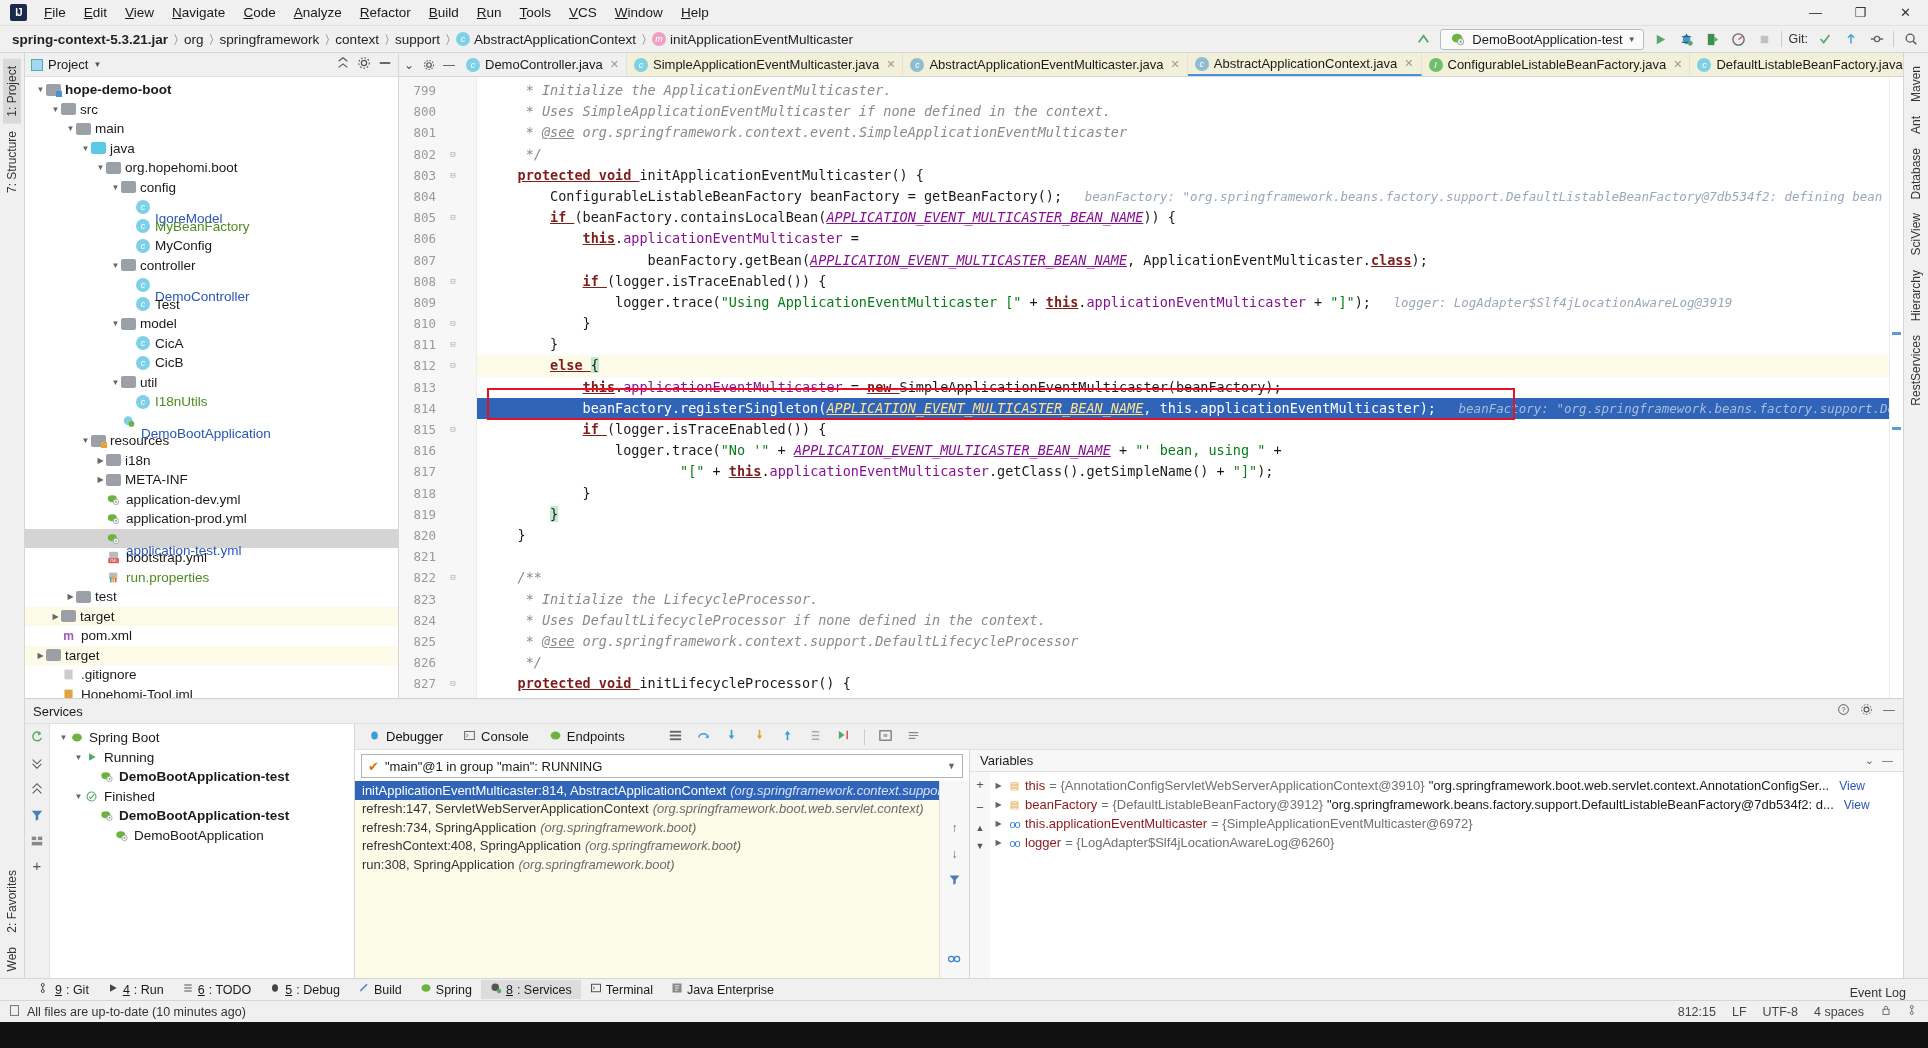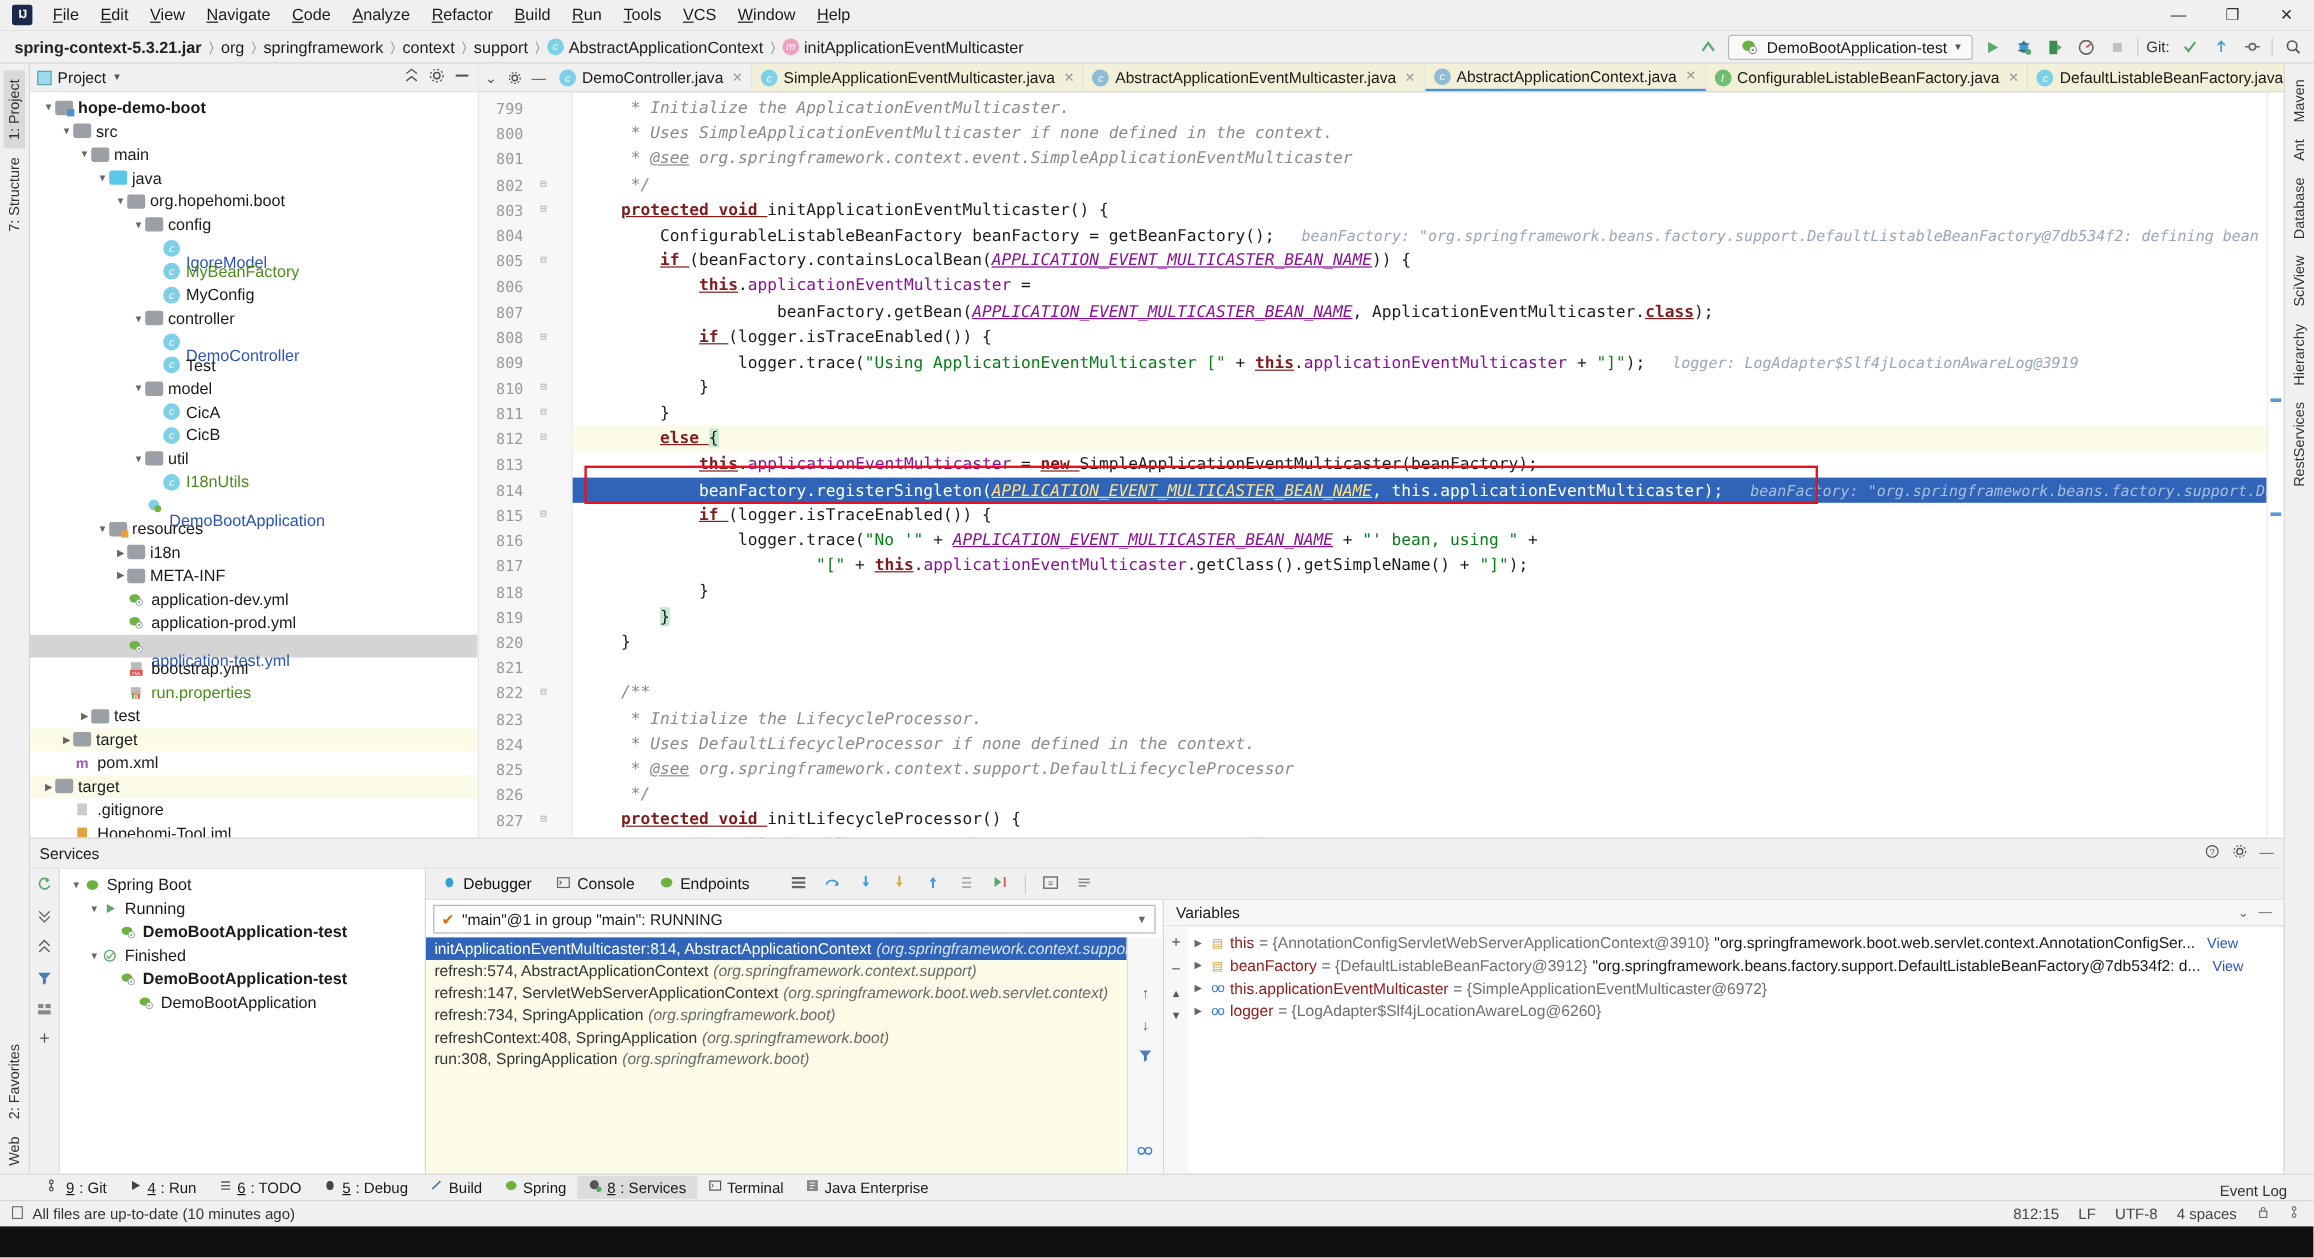--- a/index.html
+++ b/index.html
@@ -130,21 +130,21 @@
   .svc-head .ctl { margin-left:auto; display:flex; gap:10px; color:#666; font-size:12px; }
   .svc-body { flex:1; display:flex; min-height:0; }
   .svc-iconbar { width:25px; background:#f0f0f0; display:flex; flex-direction:column;
     align-items:center; gap:9px; padding-top:6px; font-size:12px; color:#555; flex:none;
     border-right:1px solid #e0e0e0;}
   .svc-tree { width:305px; background:#fff; border-right:1px solid #d6d6d6; flex:none;
     padding-top:4px; }
   .svc-toolbar { height:26px; display:flex; align-items:center; gap:12px; padding:0 8px;
     background:#f0f0f0; border-bottom:1px solid #e0e0e0; flex:none; font-size:12px; color:#555;}
   .svc-main { flex:1; display:flex; flex-direction:column; min-width:0; }
-  .dbg-tabs { height:26px; display:flex; align-items:center; gap:4px; padding:0 10px;
+  .dbg-tabs { height:26px; display:flex; align-items:center; gap:14px; padding:0 10px;
     background:#f0f0f0; border-bottom:1px solid #e0e0e0; font-size:13px; flex:none;}
   .dbg-tab { display:flex; align-items:center; gap:5px; padding:2px 3px; }
   .dbg-tab.active { color:#111; font-weight:500; }
   .dbg-split { flex:1; display:flex; min-height:0; }
   .frames { width:615px; border-right:1px solid #d6d6d6; display:flex; flex-direction:column;
     flex:none; background:#fff; }
   .ftabs { height:23px; display:flex; gap:0; font-size:13px; background:#f7f7f7;
     border-bottom:1px solid #ddd; flex:none;}
   .ftab { padding:3px 14px; }
   .ftab.active { border-bottom:2px solid #4a90d9; }
@@ -901,24 +901,20 @@
                   <span>"main"@1 in group "main": RUNNING</span>
                   <span class="cd">▼</span>
                 </div>
                 <div style="display:flex;flex:1;min-height:0">
                   <div class="framelist" id="framelist">
                       <div class="frame sel">
                         <span>initApplicationEventMulticaster:814, AbstractApplicationContext</span>
                         <i>(org.springframework.context.support)</i>
                       </div>
                       <div class="frame">
-                        <span>refresh:574, AbstractApplicationContext</span>
-                        <i>(org.springframework.context.support)</i>
-                      </div>
-                      <div class="frame">
                         <span>refresh:147, ServletWebServerApplicationContext</span>
                         <i>(org.springframework.boot.web.servlet.context)</i>
                       </div>
                       <div class="frame">
                         <span>refresh:734, SpringApplication</span>
                         <i>(org.springframework.boot)</i>
                       </div>
                       <div class="frame">
                         <span>refreshContext:408, SpringApplication</span>
                         <i>(org.springframework.boot)</i>

